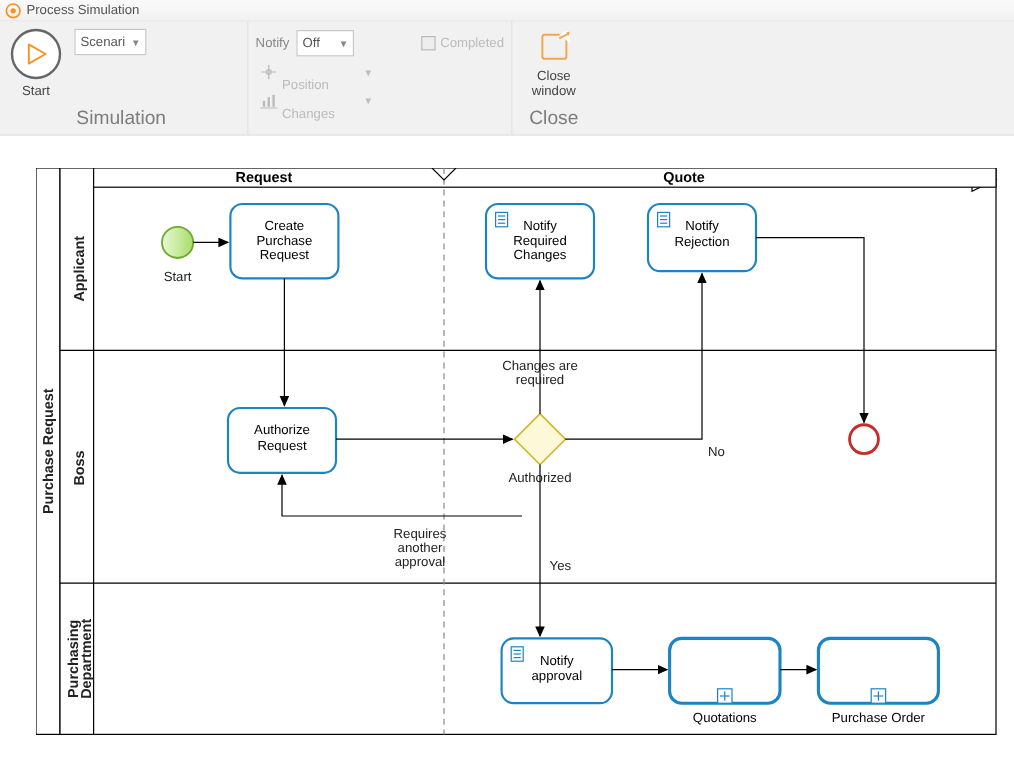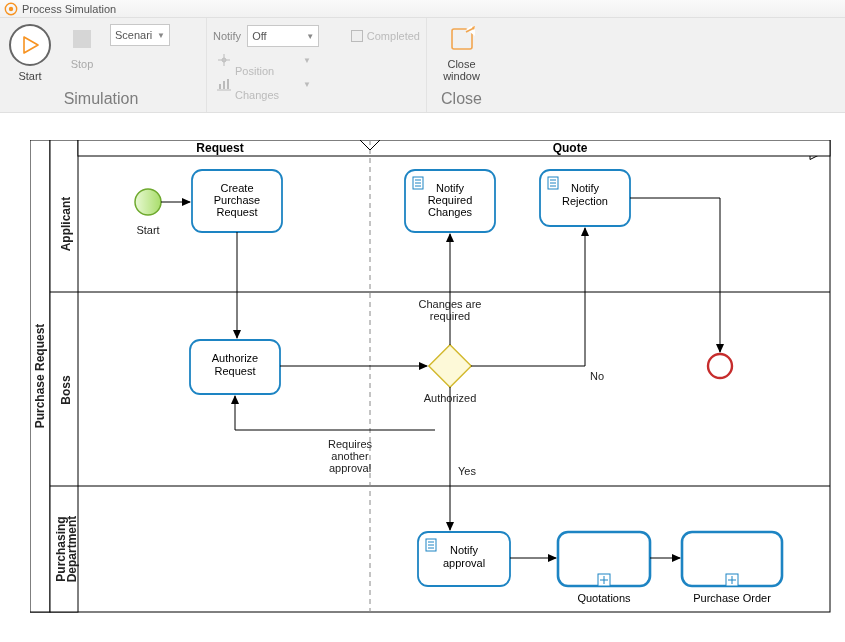--- a/index.html
+++ b/index.html
@@ -107,44 +107,36 @@
   <div class="group" style="width:204px">
     <div class="controls">
       <div class="bigbtn" style="width:56px">
         <div class="start-circle">
           <svg width="20" height="20" viewBox="0 0 20 20">
               <polygon points="4,2 18,10 4,18" fill="none" stroke="#f79321" stroke-width="1.6" stroke-linejoin="round"></polygon>
             </svg>
         </div>
         <div class="label">Start</div>
       </div>
-      <div class="bigbtn disabled">
-        <div class="glyph">
-          <svg width="26" height="26" viewBox="0 0 26 26">
-              <rect x="4" y="4" width="18" height="18" fill="#d6d6d6"></rect>
-            </svg>
-        </div>
-        <div class="label">Stop</div>
-      </div>
       <div class="colstack" style="padding-top:6px">
         <div class="dropdown short">
           <span>Scenari</span>
           <span class="arrow">▼</span>
         </div>
       </div>
     </div>
     <div class="caption">Simulation</div>
   </div>
 
   <div class="group" style="width:220px">
     <div class="controls" style="flex-direction:column; padding-top:6px; width:100%;">
       <div style="display:flex; align-items:center; justify-content:space-between; width:100%;">
         <div class="rowline">
           <span class="lbl">Notify</span>
-          <div class="dropdown" style="width:72px">
+          <div class="dropdown" style="width:48px">
             <span>Off</span>
             <span class="arrow">▼</span>
           </div>
         </div>
         <div class="rowline disabled">
           <span class="chk disabled"></span>
           <span>Completed</span>
         </div>
       </div>
       <div class="rtrow">

